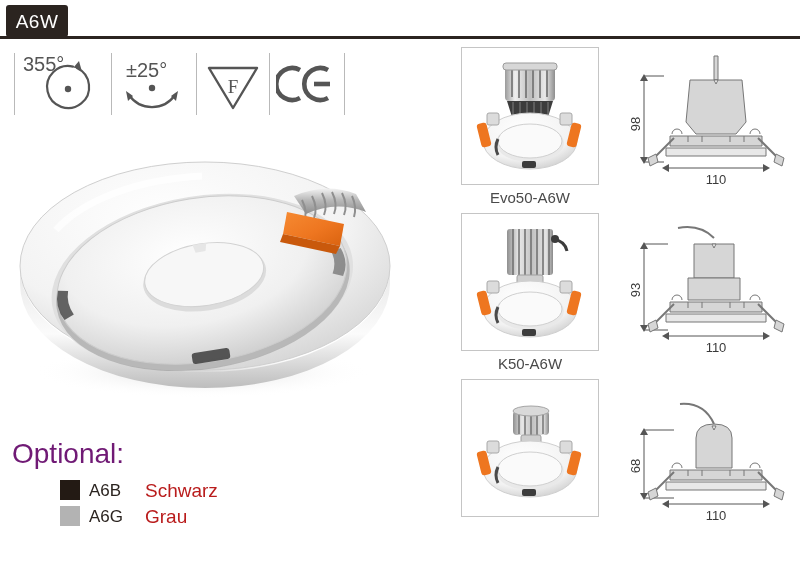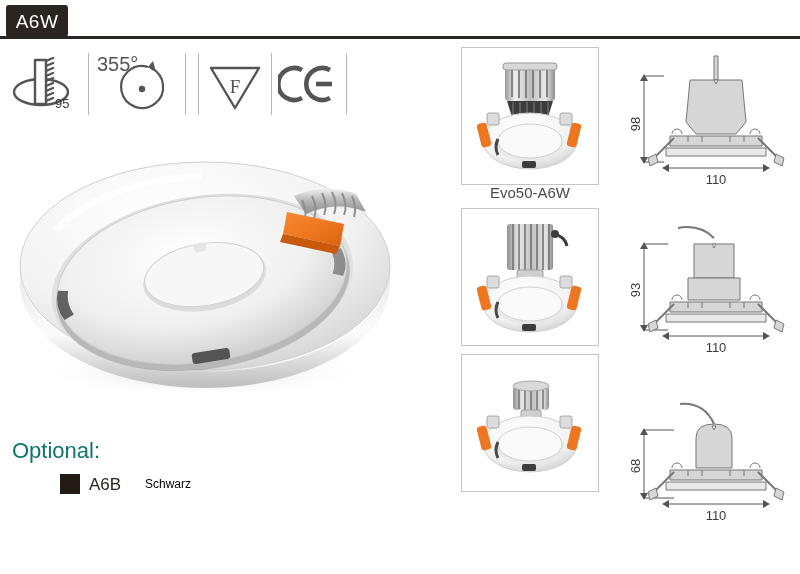--- a/index.html
+++ b/index.html
@@ -73,22 +73,22 @@
   }
   .hero svg { display: block; }
 
   
   .optional {
     position: absolute;
     left: 12px; top: 440px;
     width: 300px;
   }
   .optional-title {
-    font-size: 22px;
-    color: #0f766e;
+    font-size: 28px;
+    color: #701a75;
     margin: 0 0 12px 0;
     line-height: 1;
   }
   .opt-row {
     display: flex;
     align-items: center;
     margin: 0 0 6px 0;
     padding-left: 48px;
   }
   .swatch {
@@ -98,22 +98,22 @@
   }
   .opt-code {
     font-size: 17px;
     font-weight: normal;
     color: #2b2420;
     width: 56px;
     flex: none;
     line-height: 1;
   }
   .opt-name {
-    font-size: 12px;
-    color: #000000;
+    font-size: 19px;
+    color: #b91c1c;
     line-height: 1;
   }
 
   
   .thumbs {
     position: absolute;
     left: 455px; top: 47px;
     width: 150px;
   }
   .thumb-block { margin-bottom: 8px; }
@@ -124,20 +124,21 @@
     box-sizing: border-box;
     display: flex;
     align-items: center;
     justify-content: center;
     margin: 0 auto;
   }
   .thumb-caption {
     text-align: center;
     font-size: 15px;
     color: #4a4a4a;
+    margin-top: 5px;
     line-height: 1;
   }
 
   
   .drawings {
     position: absolute;
     left: 618px; top: 50px;
     width: 180px;
   }
   .draw-block {
@@ -156,46 +157,47 @@
 
 <div class="page">
 
   <div class="header-rule"></div>
   <div class="title-tab">
     <span>A6W</span>
   </div>
 
   <div class="icon-strip">
 
-    <div class="icon-cell" style="width:74px;">
-      <svg class="ic" width="74" height="64" viewBox="0 0 74 64">
-        <g fill="none" stroke="#555" stroke-width="2.4" stroke-linecap="round" stroke-linejoin="round">
-          <ellipse cx="33" cy="40" rx="27" ry="13"></ellipse>
-          <path d="M27 8 L38 8 L38 52 L27 52 Z" fill="#fff"></path>
-          <path d="M38 9 l7 -3 M38 14 l7 -3 M38 19 l7 -3 M38 24 l7 -3 M38 29 l7 -3 M38 34 l7 -3 M38 39 l7 -3 M38 44 l7 -3 M38 49 l7 -3"></path>
-        </g>
-        <text x="47" y="56" class="dim-text" font-size="15" fill="#555">95</text>
-      </svg>
-    </div>
 
     <div class="divider"></div>
 
     <div class="icon-cell" style="width:84px;">
       <svg class="ic" width="84" height="66" viewBox="0 0 84 66">
         <text x="2" y="20" font-size="20" fill="#555" font-family="Liberation Sans, sans-serif">355°</text>
         <g fill="none" stroke="#555" stroke-width="2.2" stroke-linecap="round">
           <path d="M56 17 A21 21 0 1 1 52 15.6"></path>
         </g>
         <path d="M58 10 L52.5 16.5 L60.5 19 Z" fill="#555"></path>
         <circle cx="47" cy="38" r="3.2" fill="#555"></circle>
       </svg>
     </div>
 
     <div class="divider"></div>
 
+    <div class="icon-cell" style="width:72px;">
+      <svg class="ic" width="72" height="66" viewBox="0 0 72 66">
+        <text x="8" y="26" font-size="20" fill="#555" font-family="Liberation Sans, sans-serif">±25°</text>
+        <circle cx="34" cy="37" r="3.2" fill="#555"></circle>
+        <g fill="none" stroke="#555" stroke-width="2.2" stroke-linecap="round">
+          <path d="M11 44 A28 28 0 0 0 57 44"></path>
+        </g>
+        <path d="M8 40 L15 45 L10 50 Z" fill="#555"></path>
+        <path d="M60 40 L53 45 L58 50 Z" fill="#555"></path>
+      </svg>
+    </div>
 
     <div class="divider"></div>
 
     <div class="icon-cell" style="width:60px;">
       <svg class="ic" width="60" height="60" viewBox="0 0 60 60">
         <path d="M6 14 L54 14 L30 54 Z" fill="none" stroke="#555" stroke-width="2.4" stroke-linejoin="round"></path>
         <text x="30" y="39" font-size="19" fill="#555" text-anchor="middle" font-family="Liberation Serif, serif">F</text>
       </svg>
     </div>
 
@@ -301,20 +303,25 @@
 
   <div class="optional">
     <div class="optional-title">Optional:</div>
 
     <div class="opt-row">
       <span class="swatch" style="background:#231a14"></span>
       <span class="opt-code">A6B</span>
       <span class="opt-name">Schwarz</span>
     </div>
 
+    <div class="opt-row">
+      <span class="swatch" style="background:#b3b3b3"></span>
+      <span class="opt-code">A6G</span>
+      <span class="opt-name">Grau</span>
+    </div>
   </div>
 
   <div class="thumbs">
 
     <div class="thumb-block">
       <div class="thumb-box">
         <svg width="130" height="130" viewBox="0 0 130 130">
           <defs>
             <linearGradient id="chromeBody" x1="0" y1="0" x2="1" y2="0">
               <stop offset="0%" stop-color="#9a9a9a"></stop>
@@ -383,20 +390,21 @@
           <ellipse cx="65" cy="94" rx="34" ry="19" fill="#e9e9e9"></ellipse>
           <ellipse cx="65" cy="92" rx="32" ry="17" fill="#fafafa" stroke="#d0d0d0" stroke-width="1"></ellipse>
           <path d="M33 90 q-4 8 0 16" stroke="#4a4a4a" stroke-width="3" fill="none"></path>
           <rect x="57" y="112" width="14" height="7" rx="2" fill="#3c3c3c"></rect>
           <rect x="14" y="74" width="10" height="24" rx="3" fill="#ee7620" transform="rotate(-14 19 86)"></rect>
           <rect x="104" y="74" width="10" height="24" rx="3" fill="#ee7620" transform="rotate(14 109 86)"></rect>
           <rect x="22" y="64" width="12" height="12" rx="2" fill="#dcdcdc" stroke="#a8a8a8" stroke-width="1"></rect>
           <rect x="95" y="64" width="12" height="12" rx="2" fill="#dcdcdc" stroke="#a8a8a8" stroke-width="1"></rect>
         </svg>
       </div>
+      <div class="thumb-caption">K50-A6W</div>
     </div>
 
     <div class="thumb-block">
       <div class="thumb-box">
         <svg width="130" height="130" viewBox="0 0 130 130">
 
           <rect x="48" y="28" width="36" height="24" rx="4" fill="url(#finBody)"></rect>
           <g stroke="#6d6d6d" stroke-width="1.4">
             <path d="M54 29 v22 M60 28 v24 M66 28 v24 M72 28 v24 M78 29 v22"></path>
           </g>

